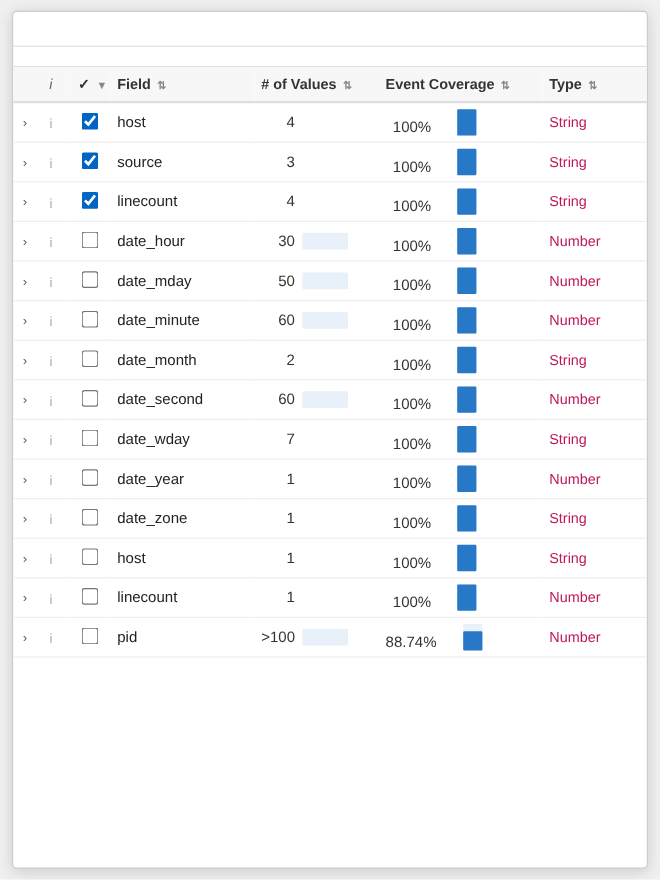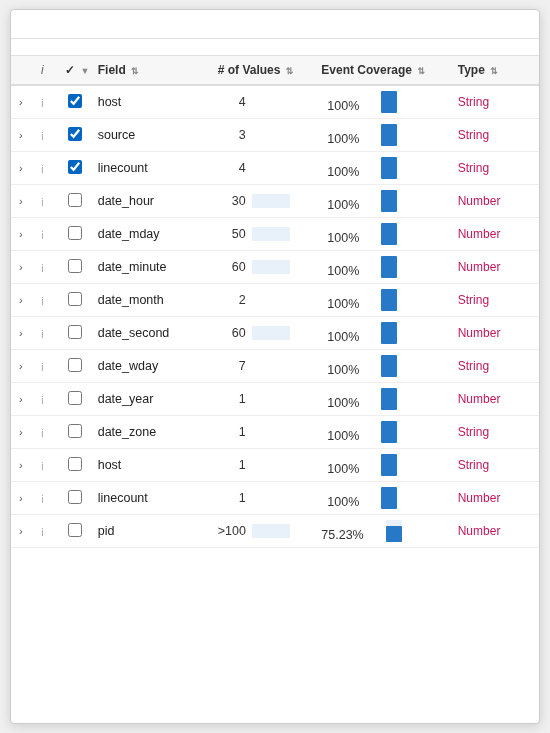--- a/index.html
+++ b/index.html
@@ -525,21 +525,21 @@
             <td class="checkbox-cell"><input type="checkbox" style=""></td>
             <td><span class="field-name">pid</span></td>
             <td>
               <div class="values-cell">
                 <span class="values-num">&gt;100</span>
                 <span class="bar-container"><span class="bar-fill" style="width:38px"></span></span>
               </div>
             </td>
             <td>
               <div class="coverage-cell">
-    <span class="coverage-pct">75.23%</span>
+    <span class="coverage-pct">88.74%</span>
     <span class="cov-bar-container">
       <span class="cov-bar-fill" style="height:16.5px"></span>
     </span>
   </div>
             </td>
             <td><span class="type-badge">Number</span></td>
           </tr>
         </tbody>
     </table>
   </div>

